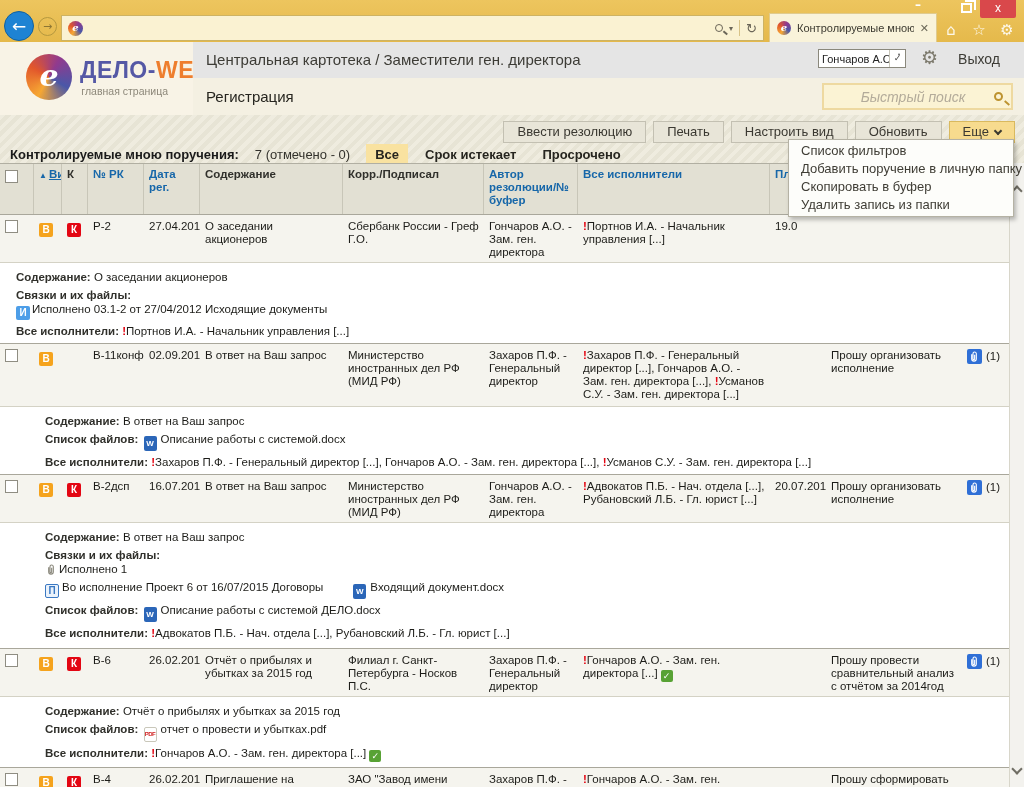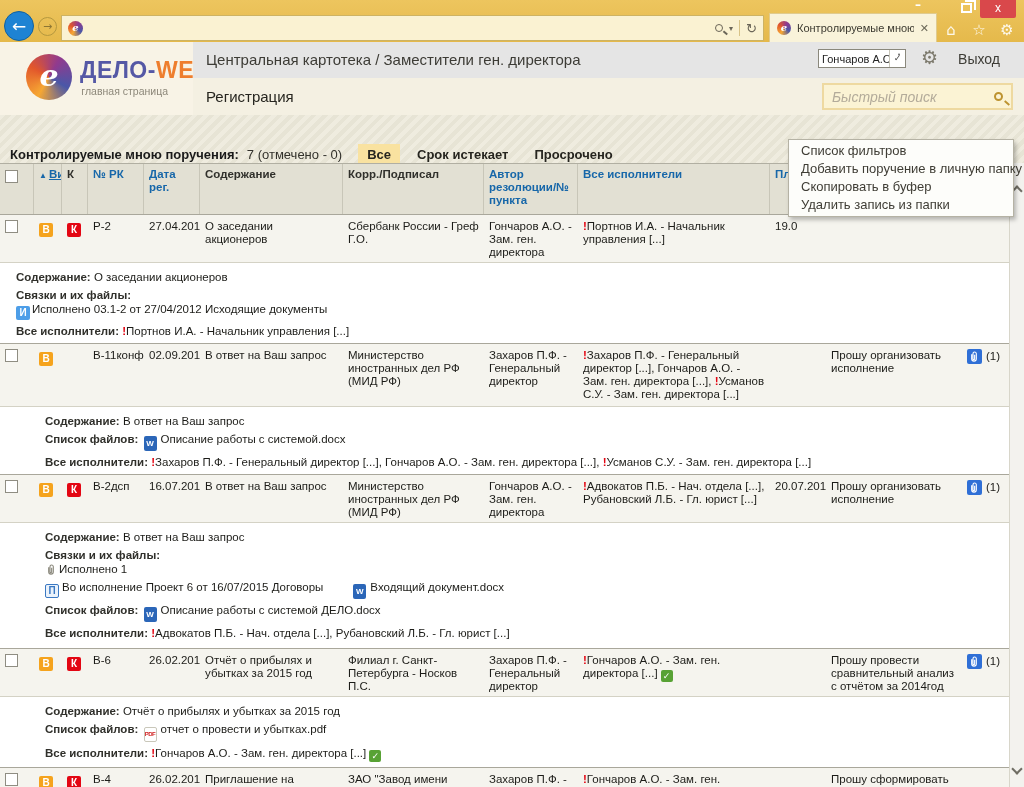--- a/index.html
+++ b/index.html
@@ -51,35 +51,35 @@
   .user-sel { position:absolute; right:118px; top:7px; width:88px; height:19px; background:#fff;
               border:1px solid #8a887c; display:flex; align-items:center; font-size:11px; color:#222; }
   .user-sel .txt { padding:0 3px; flex:1; white-space:nowrap; overflow:hidden; }
   .user-sel .drop { width:16px; height:100%; border-left:1px solid #c9c7ba; text-align:center; line-height:17px; font-size:9px; color:#444; }
   .hdr-gear { position:absolute; right:86px; top:4px; font-size:19px; color:#7c796c; }
   .logout { position:absolute; right:24px; top:9px; font-size:14px; color:#3d3c36; }
   .nav-bar { position:absolute; left:193px; top:36px; width:831px; height:37px; background:#f4f0e2; }
   .nav-items { position:absolute; left:13px; top:10px; display:flex; gap:28px; font-size:15px; color:#26251f;flex-direction:column; }
   .qsearch { position:absolute; right:11px; top:5px; width:191px; height:27px; background:#fbf3d4;
              border:2px solid #eed9a0; display:flex; align-items:center; padding:0 8px; }
-  .qsearch .ph { font-style:italic; color:#b3ab9a; font-size:14px; flex:1; }
+  .qsearch .ph { font-style:italic; color:#b3ab9a; font-size:14px; flex:1;text-align:center; }
   .qglass { width:9px; height:9px; border:2px solid #bd9330; border-radius:50%; position:relative; }
   .qglass:after { content:""; position:absolute; left:8px; top:8px; width:6px; height:2px; background:#bd9330; transform:rotate(40deg); }
 
   
   #toolzone { position:absolute; left:0; top:115px; width:1024px; height:48px;
               background:repeating-linear-gradient(135deg,#efecdf 0 4px,#e7e4d5 4px 8px); }
   .toolbar-buttons { position:absolute; right:9px; top:6px; display:flex; gap:7px; }
   .tbtn { height:22px; padding:0 13px; background:#e8e5d8; border:1px solid #c3c0b2; font-size:13px;
           color:#3a3831; line-height:20px; white-space:nowrap; }
   .tbtn.more { background:#f7db8e; border-color:#d9b95e; display:flex; align-items:center; gap:6px; }
   .chev-dn { width:6px; height:6px; border-left:2px solid #3c3a30; border-bottom:2px solid #3c3a30; transform:rotate(-45deg); margin-top:-3px; }
   .filterbar { position:absolute; left:10px; top:28px; display:flex; align-items:center; font-size:13px; color:#1a1a1a; height:22px; }
   .f-title { font-weight:bold; }
-  .f-count { margin-left:8px; color:#33322c; }
+  .f-count { margin-left:16px; color:#33322c; }
   .f-tabs { display:flex; margin-left:16px; align-items:center; }
   .f-tab { padding:3px 9px; font-weight:bold; color:#26251f; margin-right:8px; white-space:nowrap; }
   .f-tab.active { background:#f9e2a0; }
 
   
   #grid { position:absolute; left:0; top:163px; width:1024px; height:624px; background:#fff; overflow:hidden; }
   .ghead { display:flex; height:52px; background:#e2e0d3; border-top:1px solid #b1afa2; border-bottom:1px solid #a9a79b; }
   .gh-cell { border-right:1px solid #c8c6b8; padding:4px 5px; font-size:11.5px; font-weight:bold; line-height:13px; overflow:hidden; }
   .gh-cell.link { color:#1767a9; }
   .gh-cell.dark { color:#30302b; }
@@ -177,41 +177,51 @@
         <span class="nav-item">Личные пункта</span>
       </div>
     <div class="qsearch">
       <span class="ph">Быстрый поиск</span>
       <span class="qglass"></span>
     </div>
   </div>
 </div>
 
 <div id="toolzone">
+  <div class="toolbar-buttons" id="toolbar-buttons">
+      <button class="tbtn">Ввести резолюцию</button>
+      <button class="tbtn">Печать</button>
+      <button class="tbtn">Настроить вид</button>
+      <button class="tbtn">Обновить</button>
+      <button class="tbtn more">
+        <span>Еще</span>
+        <span class="chev-dn"></span>
+      </button>
+    </div>
   <div class="filterbar">
     <span class="f-title">Контролируемые мною поручения:</span>
     <span class="f-count">7 (отмечено - 0)</span>
     <span class="f-tabs" id="filter-tabs">
         <span class="f-tab active">Все</span>
         <span class="f-tab">Срок истекает</span>
         <span class="f-tab">Просрочено</span>
       </span>
   </div>
 </div>
 
 <div id="grid">
   <div class="ghead" id="grid-header">
       <div class="gh-cell" style="width: 34px; padding-top: 6px;"><span class="cb"></span></div>
       <div class="gh-cell link" style="width: 28px;"><span class="sortarr">▲</span><span class="gh-underline">Вид</span></div>
       <div class="gh-cell dark" style="width: 26px;"><span>К</span></div>
       <div class="gh-cell link" style="width: 56px;"><span>№ РК</span></div>
       <div class="gh-cell link" style="width: 56px;"><span>Дата рег.</span></div>
       <div class="gh-cell dark" style="width: 143px;"><span>Содержание</span></div>
       <div class="gh-cell dark" style="width: 141px;"><span>Корр./Подписал</span></div>
-      <div class="gh-cell link" style="width: 94px;"><span>Автор резолюции/№ пункта</span></div>
+      <div class="gh-cell link" style="width: 94px;"><span>Автор резолюции/№ буфер</span></div>
       <div class="gh-cell link" style="width: 192px;"><span>Все исполнители</span></div>
       <div class="gh-cell link" style="width: 56px;"><span>План</span></div>
       <div class="gh-cell dark" style="width: 136px;"><span></span></div>
       <div class="gh-cell dark" style="width: 48px;"><span></span></div>
     </div>
   <div id="grid-body">
       <div class="rmain" style="min-height: 47px;">
         <div class="rcell" style="width: 34px;"><span class="cb"></span></div>
         <div class="rcell" style="width: 28px;"><span class="badge badge-v">В</span></div>
         <div class="rcell" style="width: 26px;"><span class="badge badge-k">К</span></div>

